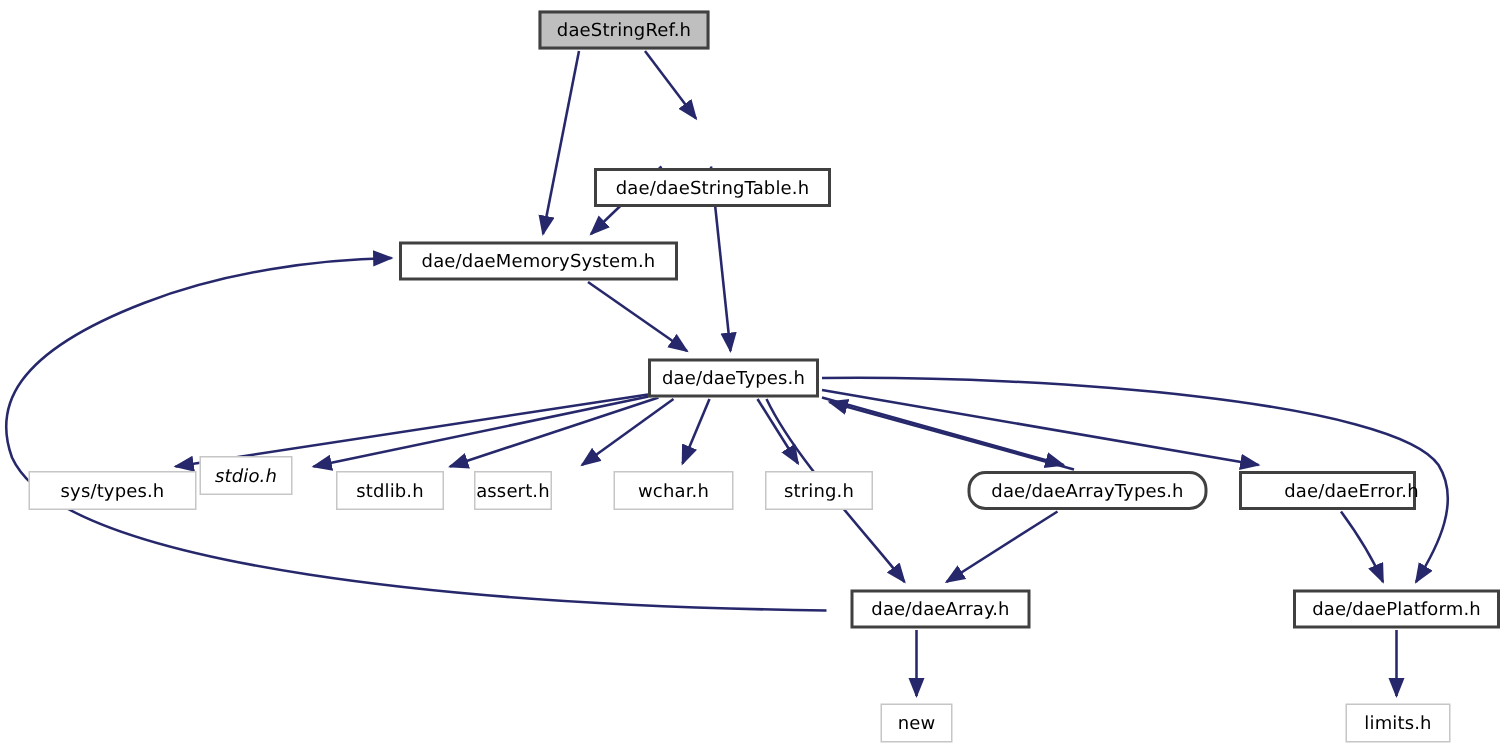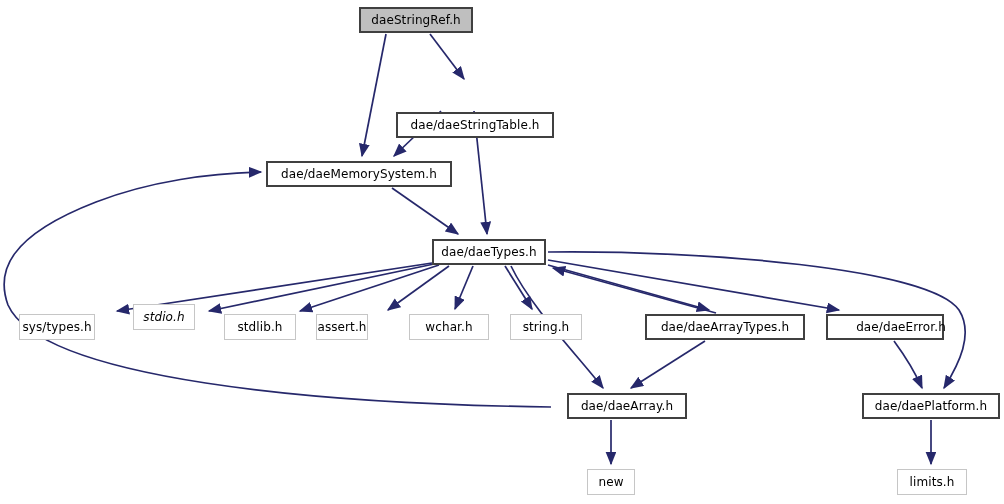--- a/index.html
+++ b/index.html
@@ -109,39 +109,39 @@
       </div>
       <div class="node kind-project" style="left: 396px; top: 68px; width: 158px; height: 26px; margin-top: 44px;">
         <span class="node-label">dae/daeStringTable.h</span>
       </div>
       <div class="node kind-project" style="left: 266px; top: 161px; width: 186px; height: 26px;">
         <span class="node-label">dae/daeMemorySystem.h</span>
       </div>
       <div class="node kind-project" style="left: 432px; top: 239px; width: 114px; height: 26px;">
         <span class="node-label">dae/daeTypes.h</span>
       </div>
-      <div class="node kind-system" style="left: 19px; top: 314px; width: 76px; height: 26px;">
+      <div class="node kind-system" style="left: 19px; top: 314px; width: 112px; height: 26px;">
         <span class="node-label">sys/types.h</span>
       </div>
       <div class="node kind-system" style="left: 133px; top: 304px; width: 62px; height: 26px; font-style: italic;">
         <span class="node-label">stdio.h</span>
       </div>
       <div class="node kind-system" style="left: 224px; top: 314px; width: 72px; height: 26px;">
         <span class="node-label">stdlib.h</span>
       </div>
       <div class="node kind-system" style="left: 316px; top: 314px; width: 52px; height: 26px;">
         <span class="node-label">assert.h</span>
       </div>
       <div class="node kind-system" style="left: 409px; top: 314px; width: 80px; height: 26px;">
         <span class="node-label">wchar.h</span>
       </div>
       <div class="node kind-system" style="left: 510px; top: 314px; width: 72px; height: 26px;">
         <span class="node-label">string.h</span>
       </div>
-      <div class="node kind-project" style="left: 645px; top: 314px; width: 160px; height: 26px;">
+      <div class="node kind-project" style="left: 645px; top: 314px; width: 160px; height: 26px; border-radius: 12px;">
         <span class="node-label">dae/daeArrayTypes.h</span>
       </div>
       <div class="node kind-project" style="left: 826px; top: 314px; width: 118px; height: 26px; padding-left: 32px;">
         <span class="node-label">dae/daeError.h</span>
       </div>
       <div class="node kind-project" style="left: 551px; top: 393px; width: 120px; height: 26px; margin-left: 16px;">
         <span class="node-label">dae/daeArray.h</span>
       </div>
       <div class="node kind-project" style="left: 862px; top: 393px; width: 138px; height: 26px;">
         <span class="node-label">dae/daePlatform.h</span>

